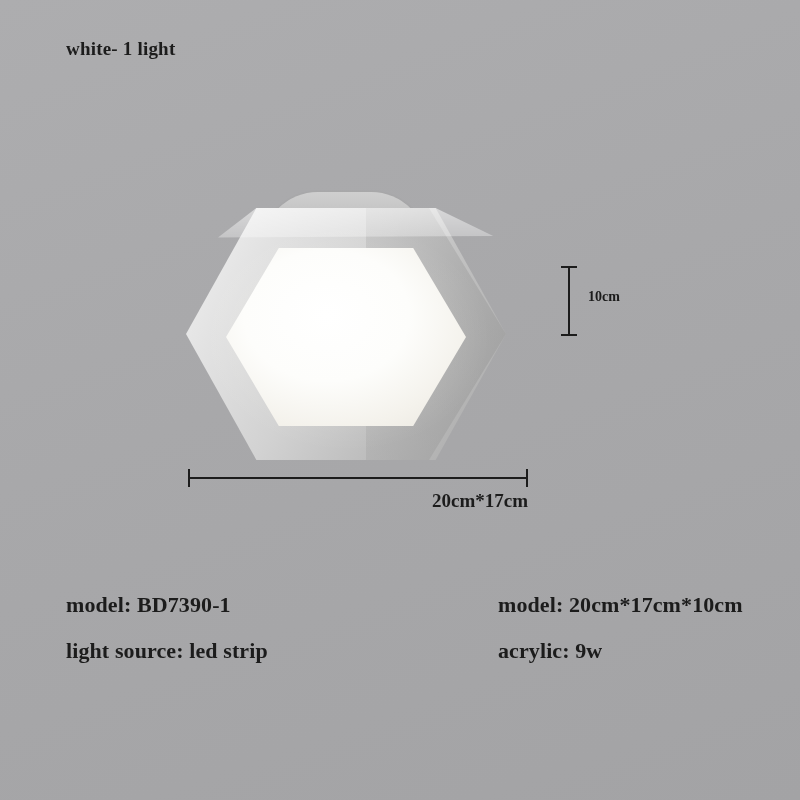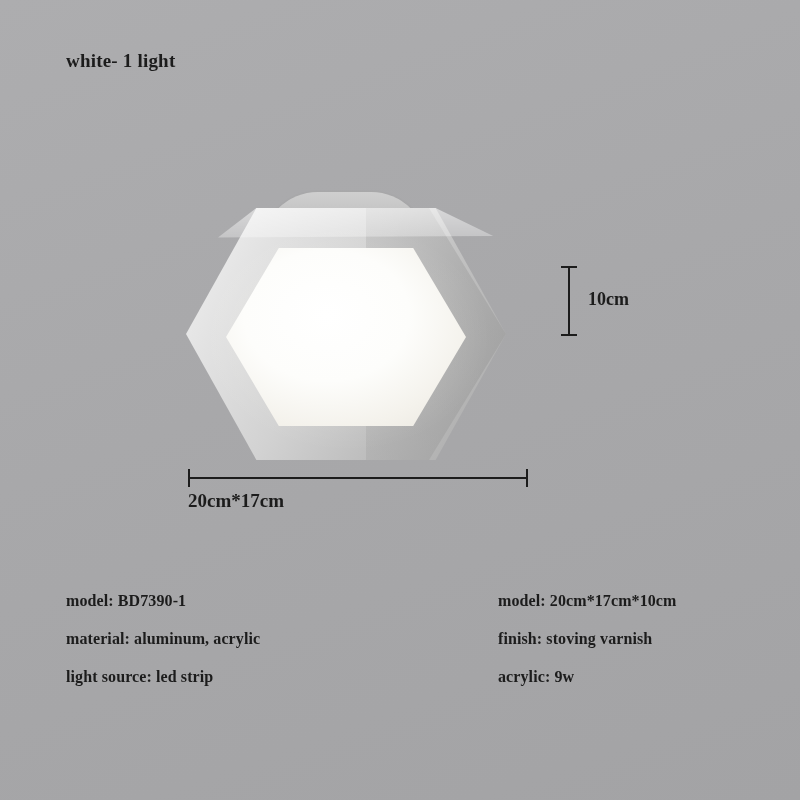--- a/index.html
+++ b/index.html
@@ -17,21 +17,21 @@
     position: relative;
     width: 800px;
     height: 800px;
     background: linear-gradient(160deg, #adadaf 0%, #a8a8aa 45%, #a3a3a5 100%);
   }
 
   
   .variant-title {
     position: absolute;
     left: 66px;
-    top: 50px;
+    top: 38px;
     font-size: 19px;
     font-weight: bold;
     color: #1c1c1c;
     letter-spacing: 0.2px;
   }
 
   
   .product-stage {
     position: absolute;
     left: 150px;
@@ -123,21 +123,21 @@
     width: 16px;
     height: 2px;
     background: #1c1c1c;
   }
   .dim-v::before { top: 0; }
   .dim-v::after  { bottom: 0; }
   .dim-v-label {
     position: absolute;
     left: 588px;
     top: 289px;
-    font-size: 18px;
+    font-size: 14px;
     font-weight: bold;
     color: #1c1c1c;
   }
 
   .dim-h {
     position: absolute;
     left: 188px;
     top: 477px;
     width: 340px;
     height: 2px;
@@ -151,39 +151,39 @@
     height: 18px;
     background: #1c1c1c;
   }
   .dim-h::before { left: 0; }
   .dim-h::after  { right: 0; }
   .dim-h-label {
     position: absolute;
     left: 188px;
     top: 490px;
     width: 340px;
-    text-align: left;
+    text-align: right;
     font-size: 19px;
     font-weight: bold;
     color: #1c1c1c;
   }
 
   
   .specs {
     position: absolute;
     left: 66px;
     top: 592px;
     width: 690px;
   }
   .spec-row {
     display: flex;
     margin-bottom: 20px;
   }
   .spec-cell {
-    font-size: 16px;
+    font-size: 22px;
     font-weight: bold;
     color: #1c1c1c;
     letter-spacing: 0.1px;
   }
   .spec-cell.left  { width: 432px; }
   .spec-cell.right { width: 258px; }
 </style>
 </head>
 <body>
 
@@ -205,22 +205,18 @@
 
   <div class="dim-h"></div>
   <div class="dim-h-label">20cm*17cm</div>
 
   <div class="specs">
     <div class="spec-row">
       <div class="spec-cell left">model: BD7390-1</div>
       <div class="spec-cell right">model: 20cm*17cm*10cm</div>
     </div>
     <div class="spec-row">
-      <div class="spec-cell left">material: aluminum, acrylic</div>
-      <div class="spec-cell right">finish: stoving varnish</div>
-    </div>
-    <div class="spec-row">
       <div class="spec-cell left">light source: led strip</div>
       <div class="spec-cell right">acrylic: 9w</div>
     </div>
   </div>
 
 </div>
 
 </body></html>

